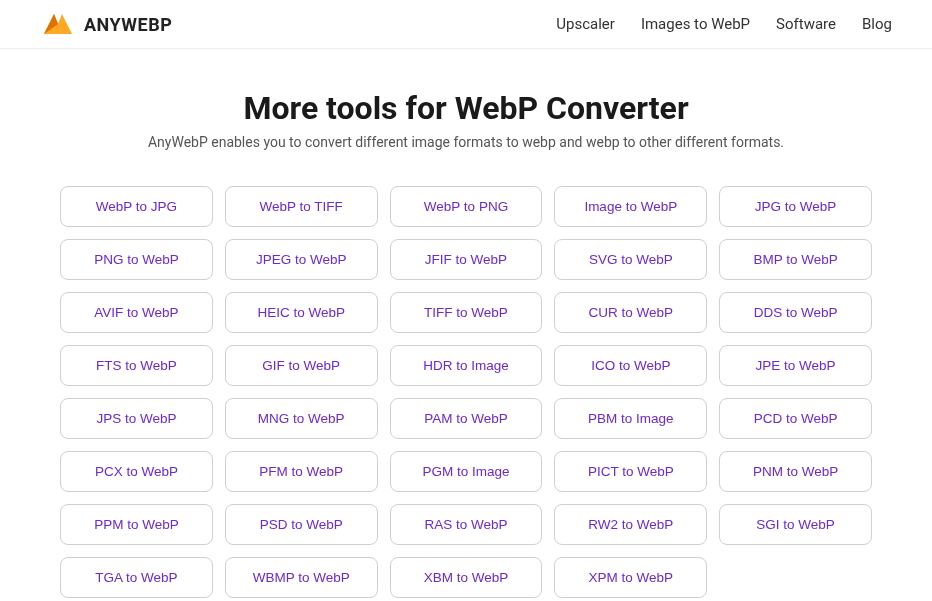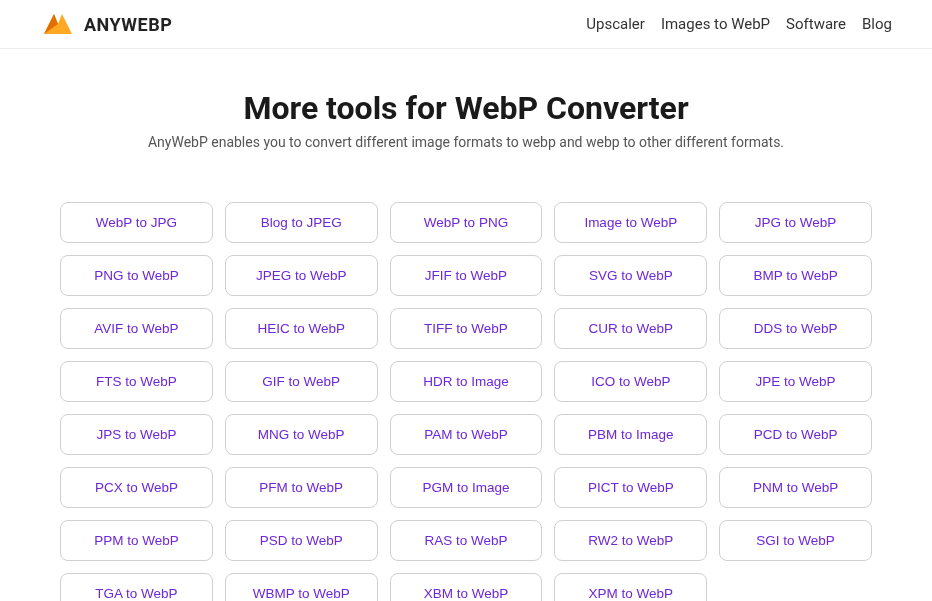--- a/index.html
+++ b/index.html
@@ -31,21 +31,21 @@
       height: 36px;
     }
     .logo-text {
       font-size: 18px;
       font-weight: 700;
       letter-spacing: 0.5px;
       color: #222;
     }
     nav {
       display: flex;
-      gap: 16px;
+      gap: 26px;
       align-items: center;
       text-align: center;
     }
     nav a {
       text-decoration: none;
       color: #333;
       font-size: 15px;
       cursor: pointer;
     }
     .main-content {
@@ -54,21 +54,21 @@
     }
     .page-title {
       font-size: 32px;
       font-weight: 700;
       margin-bottom: 7px;
       color: #1a1a1a;
     }
     .page-subtitle {
       font-size: 14px;
       color: #555;
-      margin-bottom: 52px;
+      margin-bottom: 36px;
     }
     .tools-grid {
       display: grid;
       grid-template-columns: repeat(5, 1fr);
       gap: 12px;
       max-width: 820px;
       margin: 0 auto;
     }
     .tool-btn {
       border: 1.5px solid #d0d0d0;
@@ -99,21 +99,21 @@
     <a>Software</a>
     <a>Blog</a>
   </nav>
 </header>
 
 <div class="main-content">
   <h1 class="page-title">More tools for WebP Converter</h1>
   <p class="page-subtitle">AnyWebP enables you to convert different image formats to webp and webp to other different formats.</p>
   <div class="tools-grid" id="tools-grid">
       <button class="tool-btn">WebP to JPG</button>
-      <button class="tool-btn">Blog to JPEG</button>
+      <button class="tool-btn">WebP to TIFF</button>
       <button class="tool-btn">WebP to PNG</button>
       <button class="tool-btn">Image to WebP</button>
       <button class="tool-btn">JPG to WebP</button>
       <button class="tool-btn">PNG to WebP</button>
       <button class="tool-btn">JPEG to WebP</button>
       <button class="tool-btn">JFIF to WebP</button>
       <button class="tool-btn">SVG to WebP</button>
       <button class="tool-btn">BMP to WebP</button>
       <button class="tool-btn">AVIF to WebP</button>
       <button class="tool-btn">HEIC to WebP</button>

